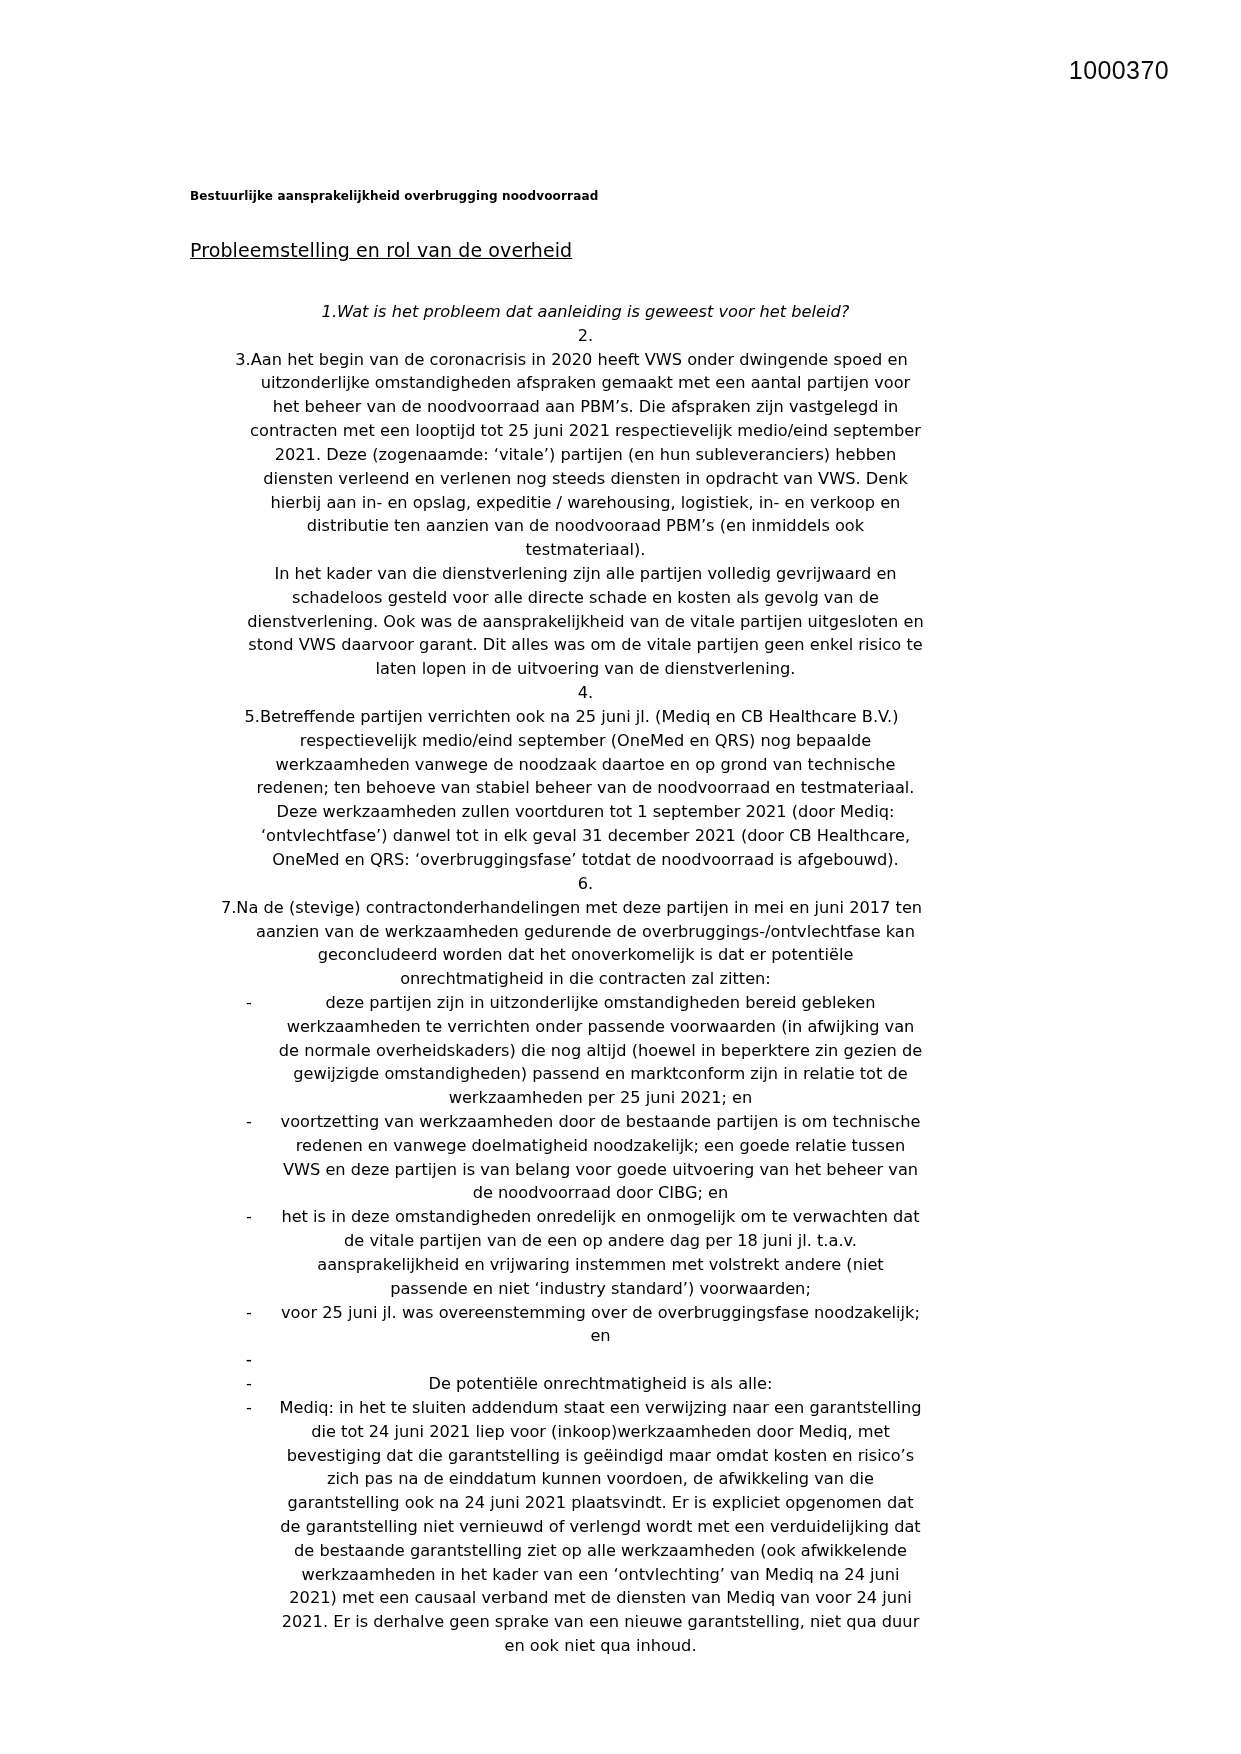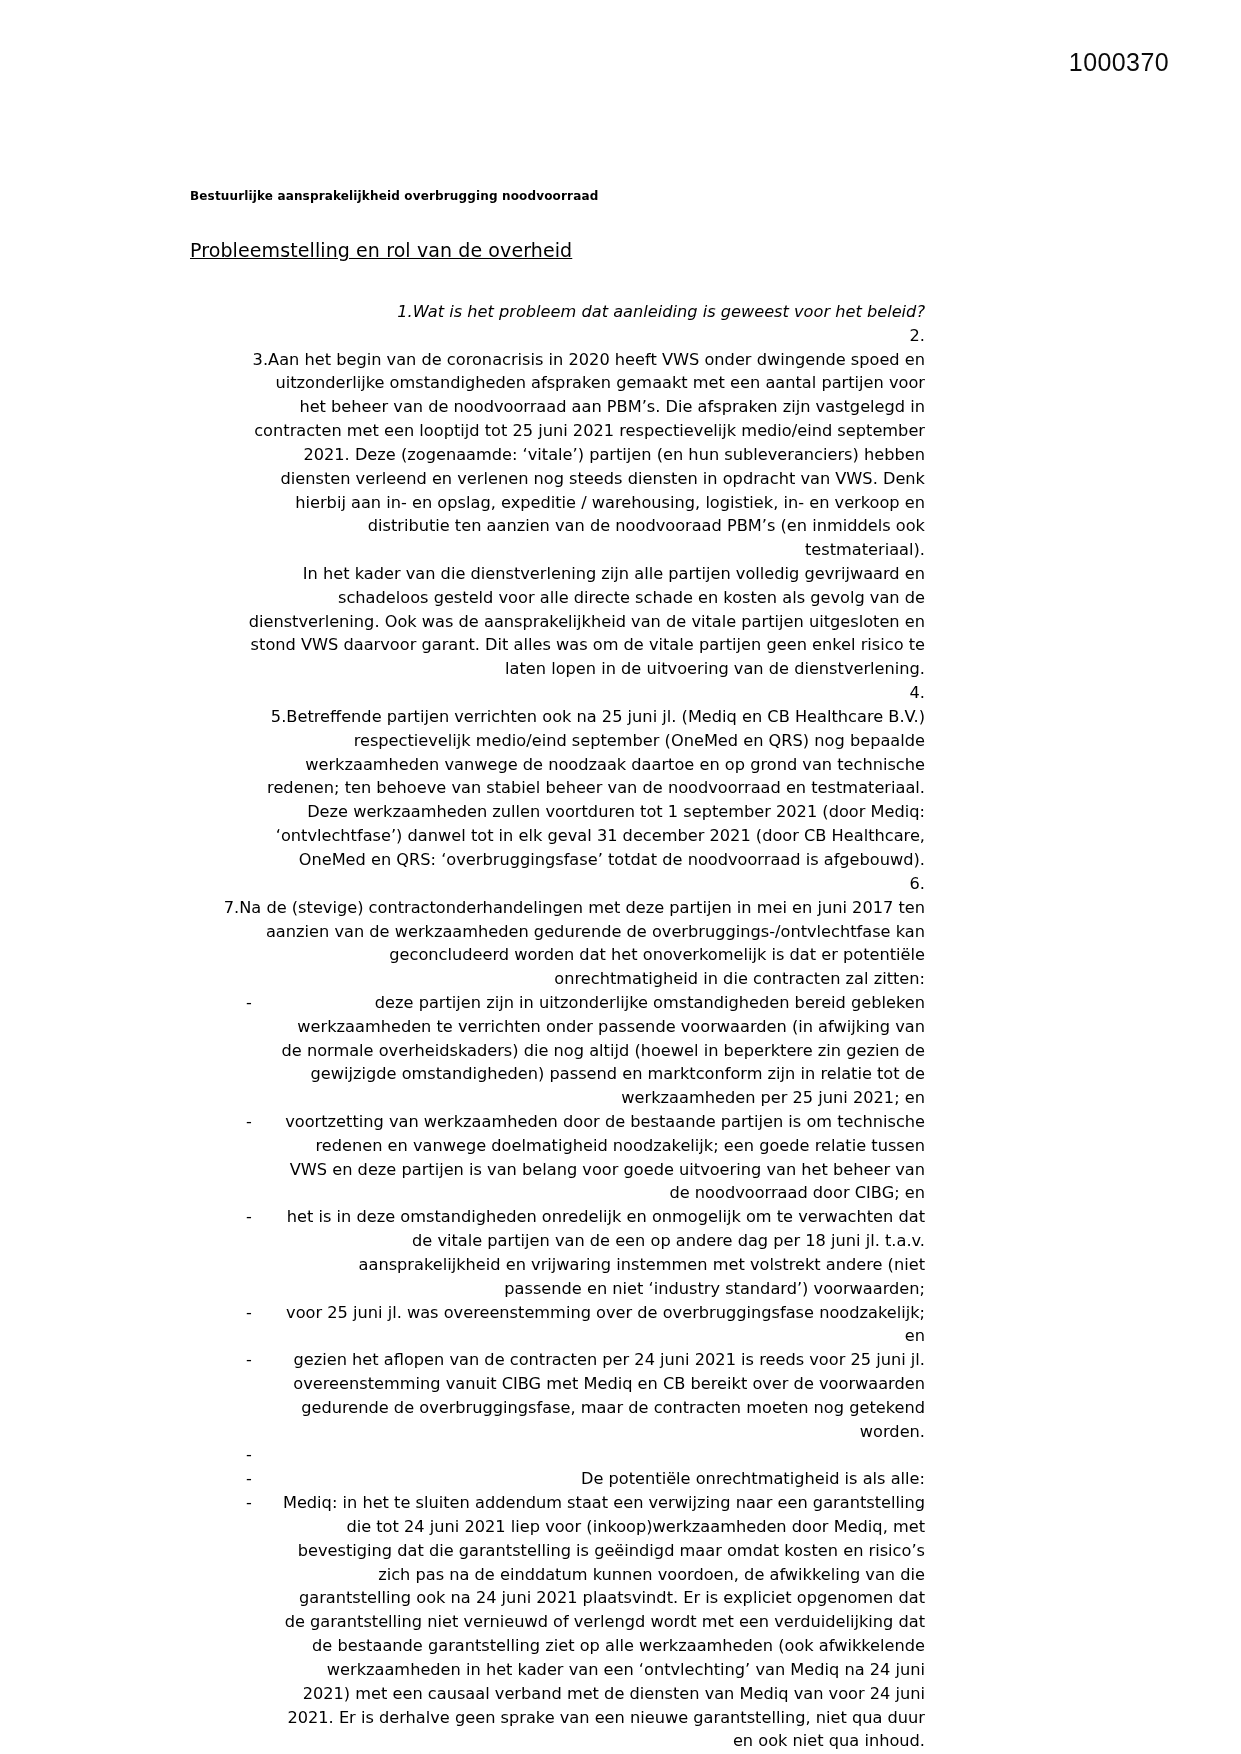--- a/index.html
+++ b/index.html
@@ -15,21 +15,21 @@
   .page {
     position: relative;
     width: 1241px;
     height: 1754px;
     background: #ffffff;
     box-sizing: border-box;
     overflow: hidden;
   }
   .doc-number {
     position: absolute;
-    top: 48px;
+    top: 56px;
     right: 72px;
     font-size: 25px;
     letter-spacing: 0.4px;
     color: #0a0a0a;
     font-family: "Liberation Sans", sans-serif;
   }
   .content {
     position: absolute;
     left: 190px;
     top: 188px;
@@ -54,21 +54,21 @@
     margin: 0;
     padding: 0;
     list-style: none;
   }
   .num-item {
     position: relative;
     padding-left: 28px;
     font-size: 16.2px;
     line-height: 1.47;
     margin: 0 0 0 0;
-    text-align: right;
+    text-align: center;
   }
   .num-item.empty {
     min-height: 24px;
   }
   .num-item.italic {
     font-style: italic;
   }
   
   .hang {
     padding-left: 28px;
@@ -154,21 +154,20 @@
           <li class="dash-item">
             <span class="dash">-</span>
             <span>het is in deze omstandigheden onredelijk en onmogelijk om te verwachten dat de vitale partijen van de een op andere dag per 18 juni jl. t.a.v. aansprakelijkheid en vrijwaring instemmen met volstrekt andere (niet passende en niet ‘industry standard’) voorwaarden;</span>
           </li>
           <li class="dash-item">
             <span class="dash">-</span>
             <span>voor 25 juni jl. was overeenstemming over de overbruggingsfase noodzakelijk; en</span>
           </li>
           <li class="dash-item">
             <span class="dash">-</span>
-            <span>gezien het aflopen van de contracten per 24 juni 2021 is reeds voor 25 juni jl. overeenstemming vanuit CIBG met Mediq en CB bereikt over de voorwaarden gedurende de overbruggingsfase, maar de contracten moeten nog getekend worden.</span>
           </li>
           <li class="dash-item empty">
             <span class="dash">-</span>
             <span></span>
           </li>
           <li class="dash-item">
             <span class="dash">-</span>
             <span>De potentiële onrechtmatigheid is als alle:</span>
           </li>
           <li class="dash-item">

